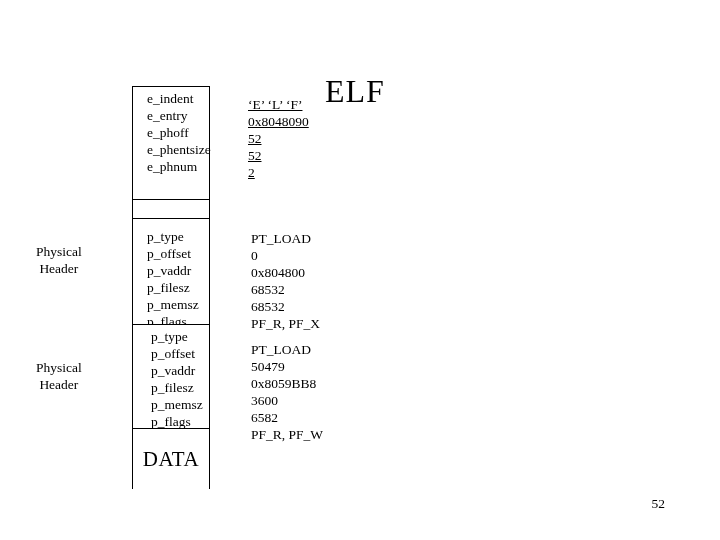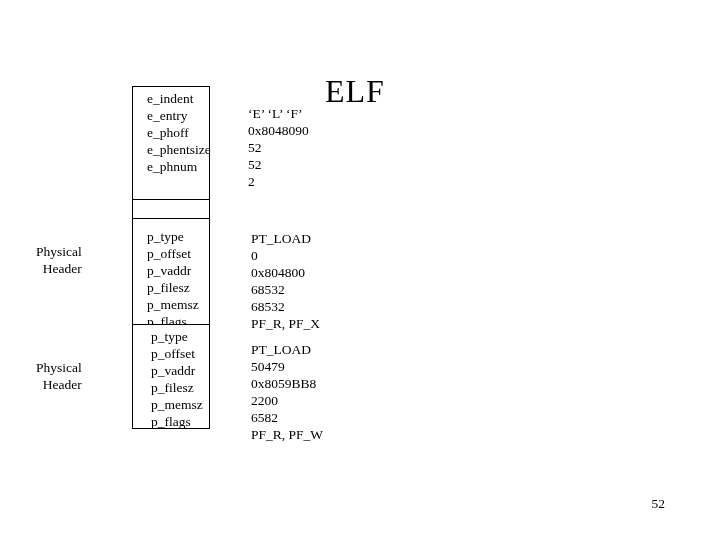--- a/index.html
+++ b/index.html
@@ -67,34 +67,34 @@
     font-size: 21px;
     letter-spacing: 0.5px;
   }
 
   
   .side-label {
     position: absolute;
     font-size: 13.5px;
     line-height: 17px;
     white-space: nowrap;
-    text-align: right;
+    text-align: center;
   }
   #side-label-1 { left: 36px; top: 243px; }
   #side-label-2 { left: 36px; top: 359px; }
 
   
   .value-block {
     position: absolute;
     font-size: 13.5px;
     line-height: 17px;
     white-space: nowrap;
   }
   .value-line { font-size: 13.5px; line-height: 17px; white-space: nowrap; }
-  #values-elf-header { left: 248px; top: 105px; }
+  #values-elf-header { left: 248px; top: 96px; text-decoration: underline; }
   #values-pheader-1 { left: 251px; top: 230px; }
   #values-pheader-2 { left: 251px; top: 341px; }
 
   
   #elf-title {
     position: absolute;
     left: 325px;
     top: 70px;
     font-size: 32px;
     line-height: 42px;
@@ -155,20 +155,23 @@
       <div class="field">p_type</div>
       <div class="field">p_offset</div>
       <div class="field">p_vaddr</div>
       <div class="field">p_filesz</div>
       <div class="field">p_memsz</div>
       <div class="field">p_flags</div>
     </div>
   </div>
 
 
+  <div class="segment-row last">
+    <span class="segment-label">DATA</span>
+  </div>
 
 </div>
 
 <div class="value-block" id="values-elf-header">
   <div class="value-line">‘E’ ‘L’ ‘F’</div>
   <div class="value-line">0x8048090</div>
   <div class="value-line">52</div>
   <div class="value-line">52</div>
   <div class="value-line">2</div>
 </div>
@@ -179,20 +182,20 @@
   <div class="value-line">0x804800</div>
   <div class="value-line">68532</div>
   <div class="value-line">68532</div>
   <div class="value-line">PF_R, PF_X</div>
 </div>
 
 <div class="value-block" id="values-pheader-2">
   <div class="value-line">PT_LOAD</div>
   <div class="value-line">50479</div>
   <div class="value-line">0x8059BB8</div>
-  <div class="value-line">2200</div>
+  <div class="value-line">3600</div>
   <div class="value-line">6582</div>
   <div class="value-line">PF_R, PF_W</div>
 </div>
 
 <div id="elf-title">ELF</div>
 
 <div id="page-number">52</div>
 
 </body></html>

